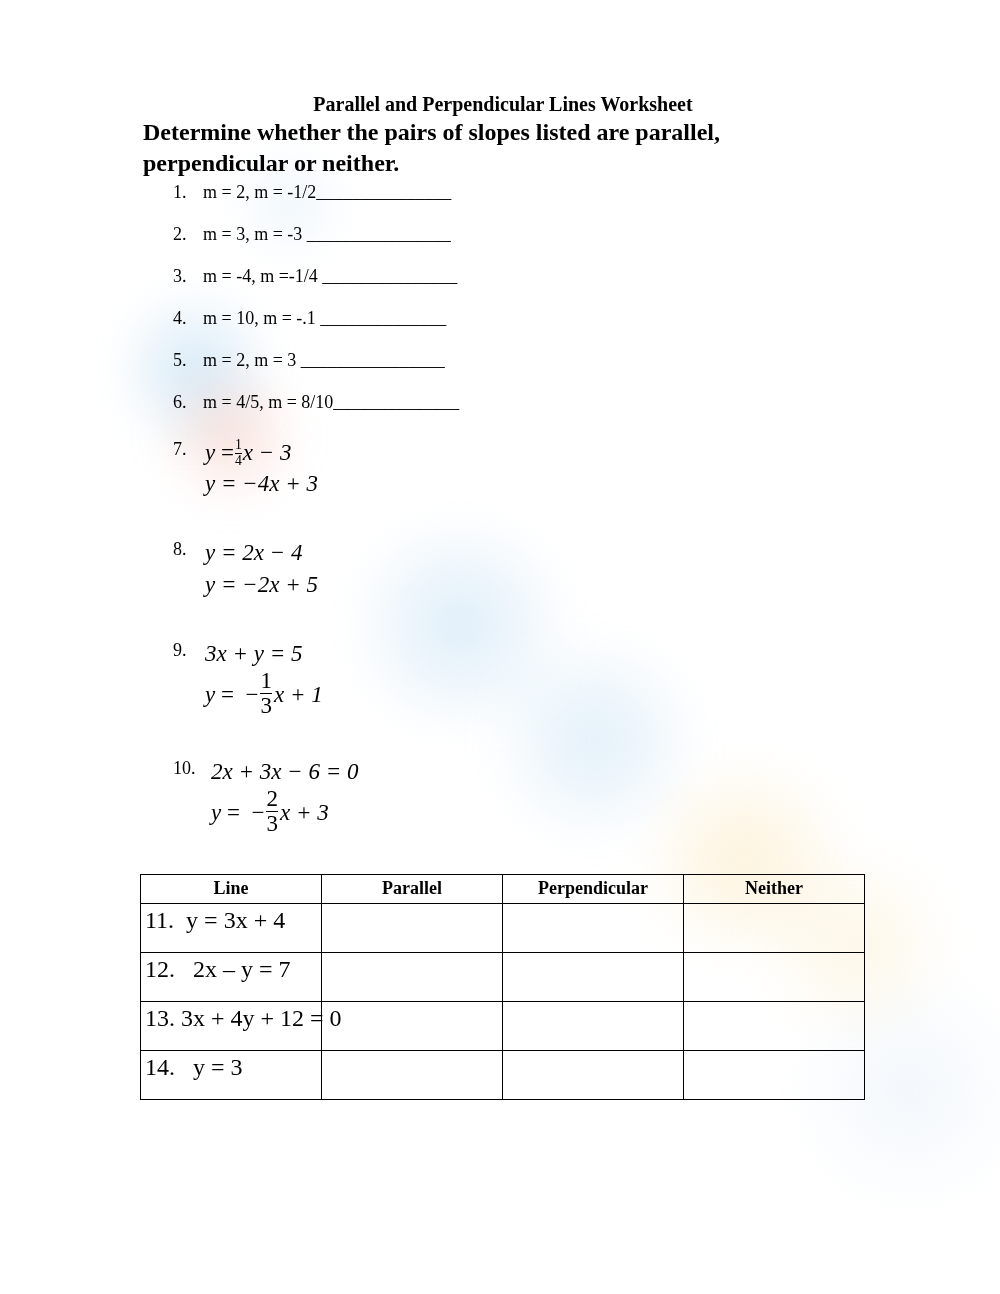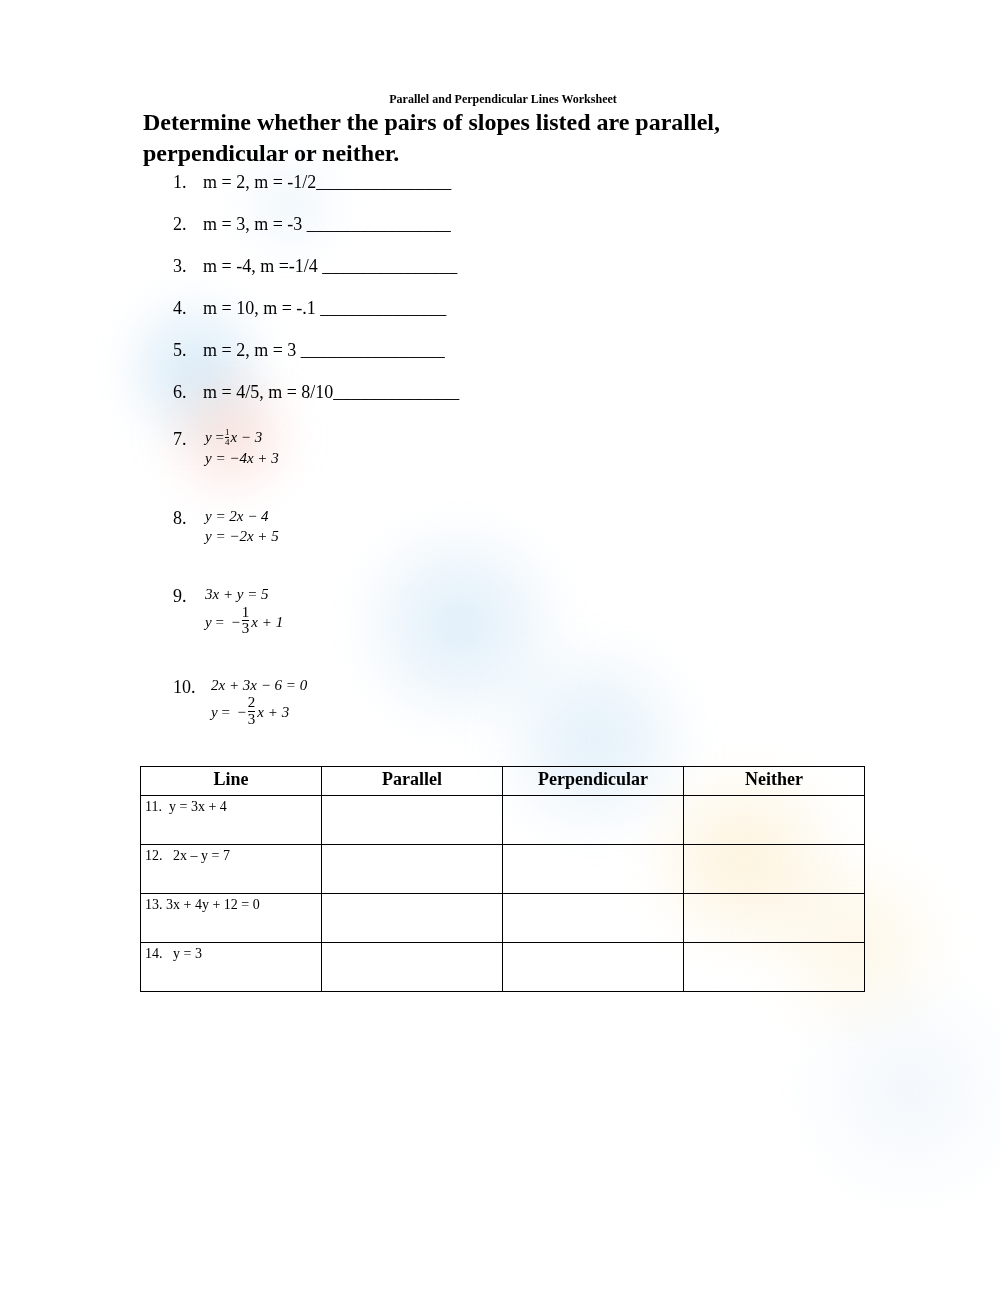--- a/index.html
+++ b/index.html
@@ -47,21 +47,21 @@
   #content {
     position: absolute;
     left: 143px;
     top: 92px;
     width: 720px;
   }
 
   .doc-title {
     text-align: center;
     font-weight: bold;
-    font-size: 12px;
+    font-size: 20px;
     line-height: 1.25;
     margin: 0;
   }
 
   .instruction {
     font-weight: bold;
     font-size: 24px;
     line-height: 1.30;
     margin: 0;
   }
@@ -99,21 +99,21 @@
     margin-bottom: 38px;
   }
   .eq-num {
     width: 32px;
     flex: 0 0 32px;
     font-size: 18px;
     padding-top: 2px;
   }
   .eq-num.tight { width: 38px; flex: 0 0 38px; }
   .eq-body {
-    font-size: 15px;
+    font-size: 23px;
     line-height: 1.35;
   }
   .mathline {
     white-space: nowrap;
     font-style: italic;
     font-family: "Liberation Serif", "DejaVu Serif", serif;
   }
   .mathline .op,
   .mathline .num {
     font-style: normal;
@@ -164,21 +164,21 @@
   table.lines-table th {
     text-align: center;
     font-weight: bold;
     font-size: 18px;
     height: 26px;
     padding: 0 0 2px 0;
   }
   table.lines-table td {
     height: 45px;
     vertical-align: top;
-    font-size: 14px;
+    font-size: 24px;
     padding: 3px 0 0 4px;
   }
   td.line-cell { white-space: pre; }
   col.c-line { width: 181px; }
   col.c-other { width: 181px; }
 </style>
 </head>
 <body>
 
 <div id="page">

